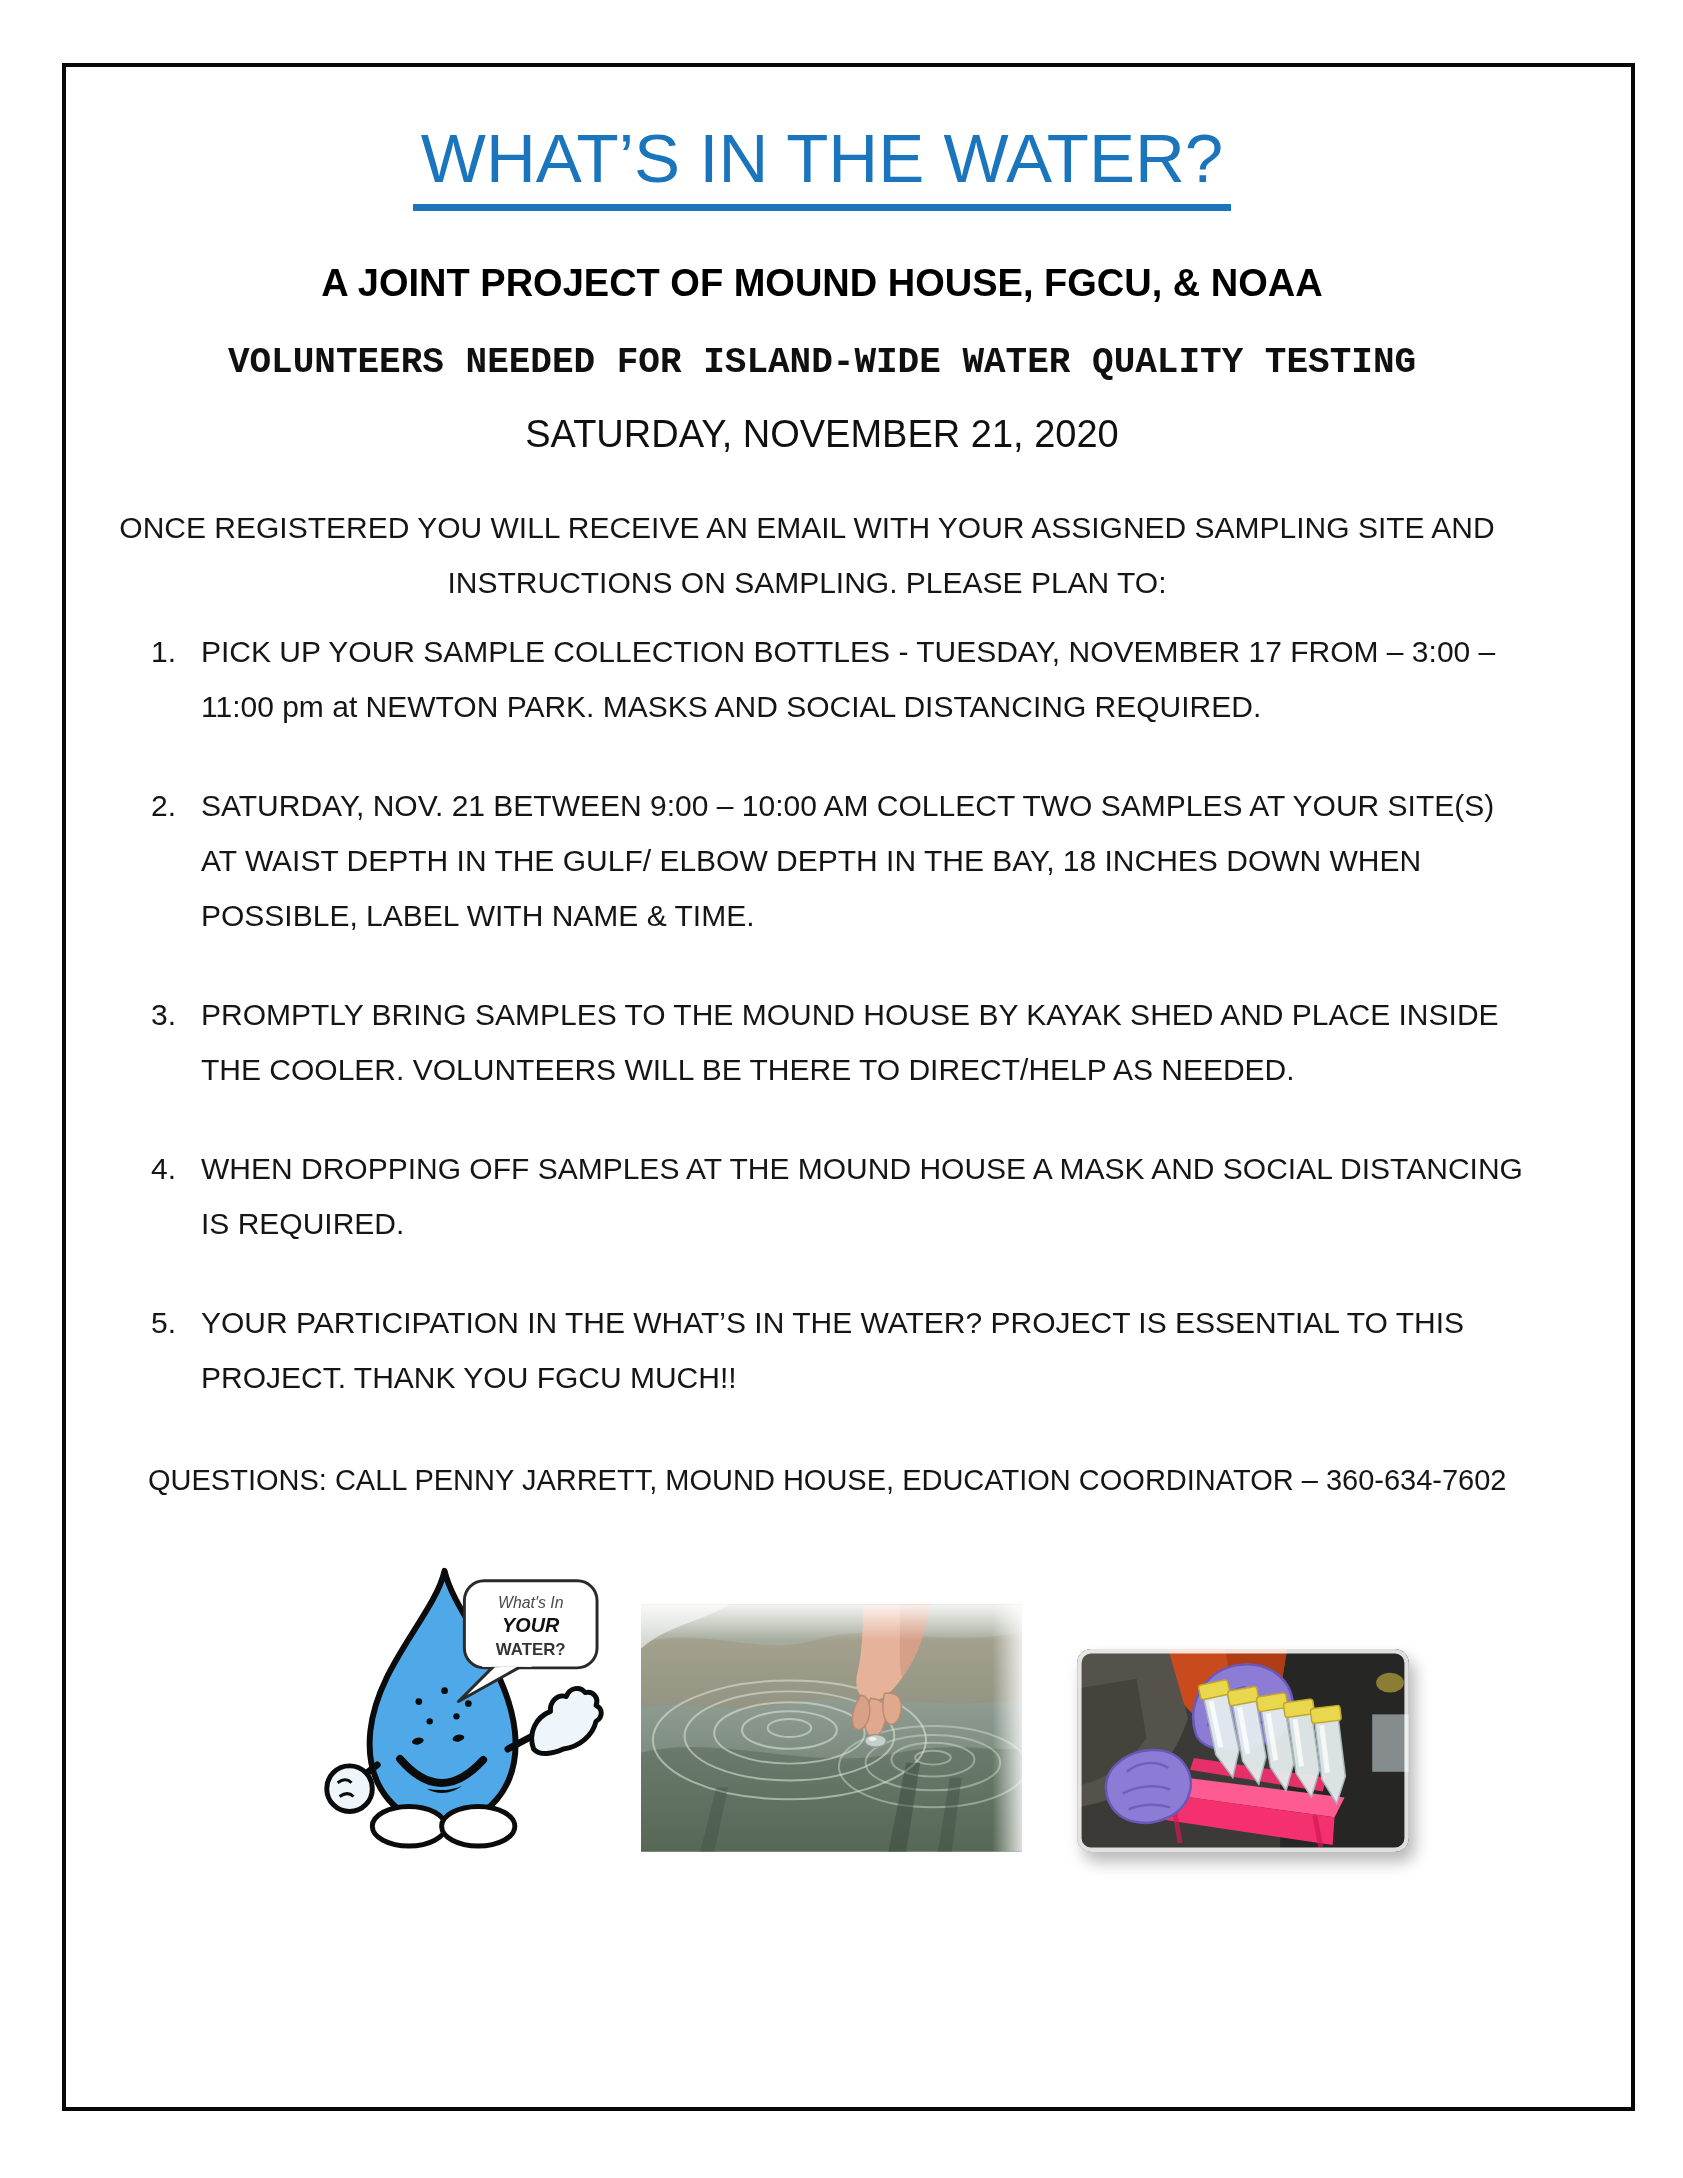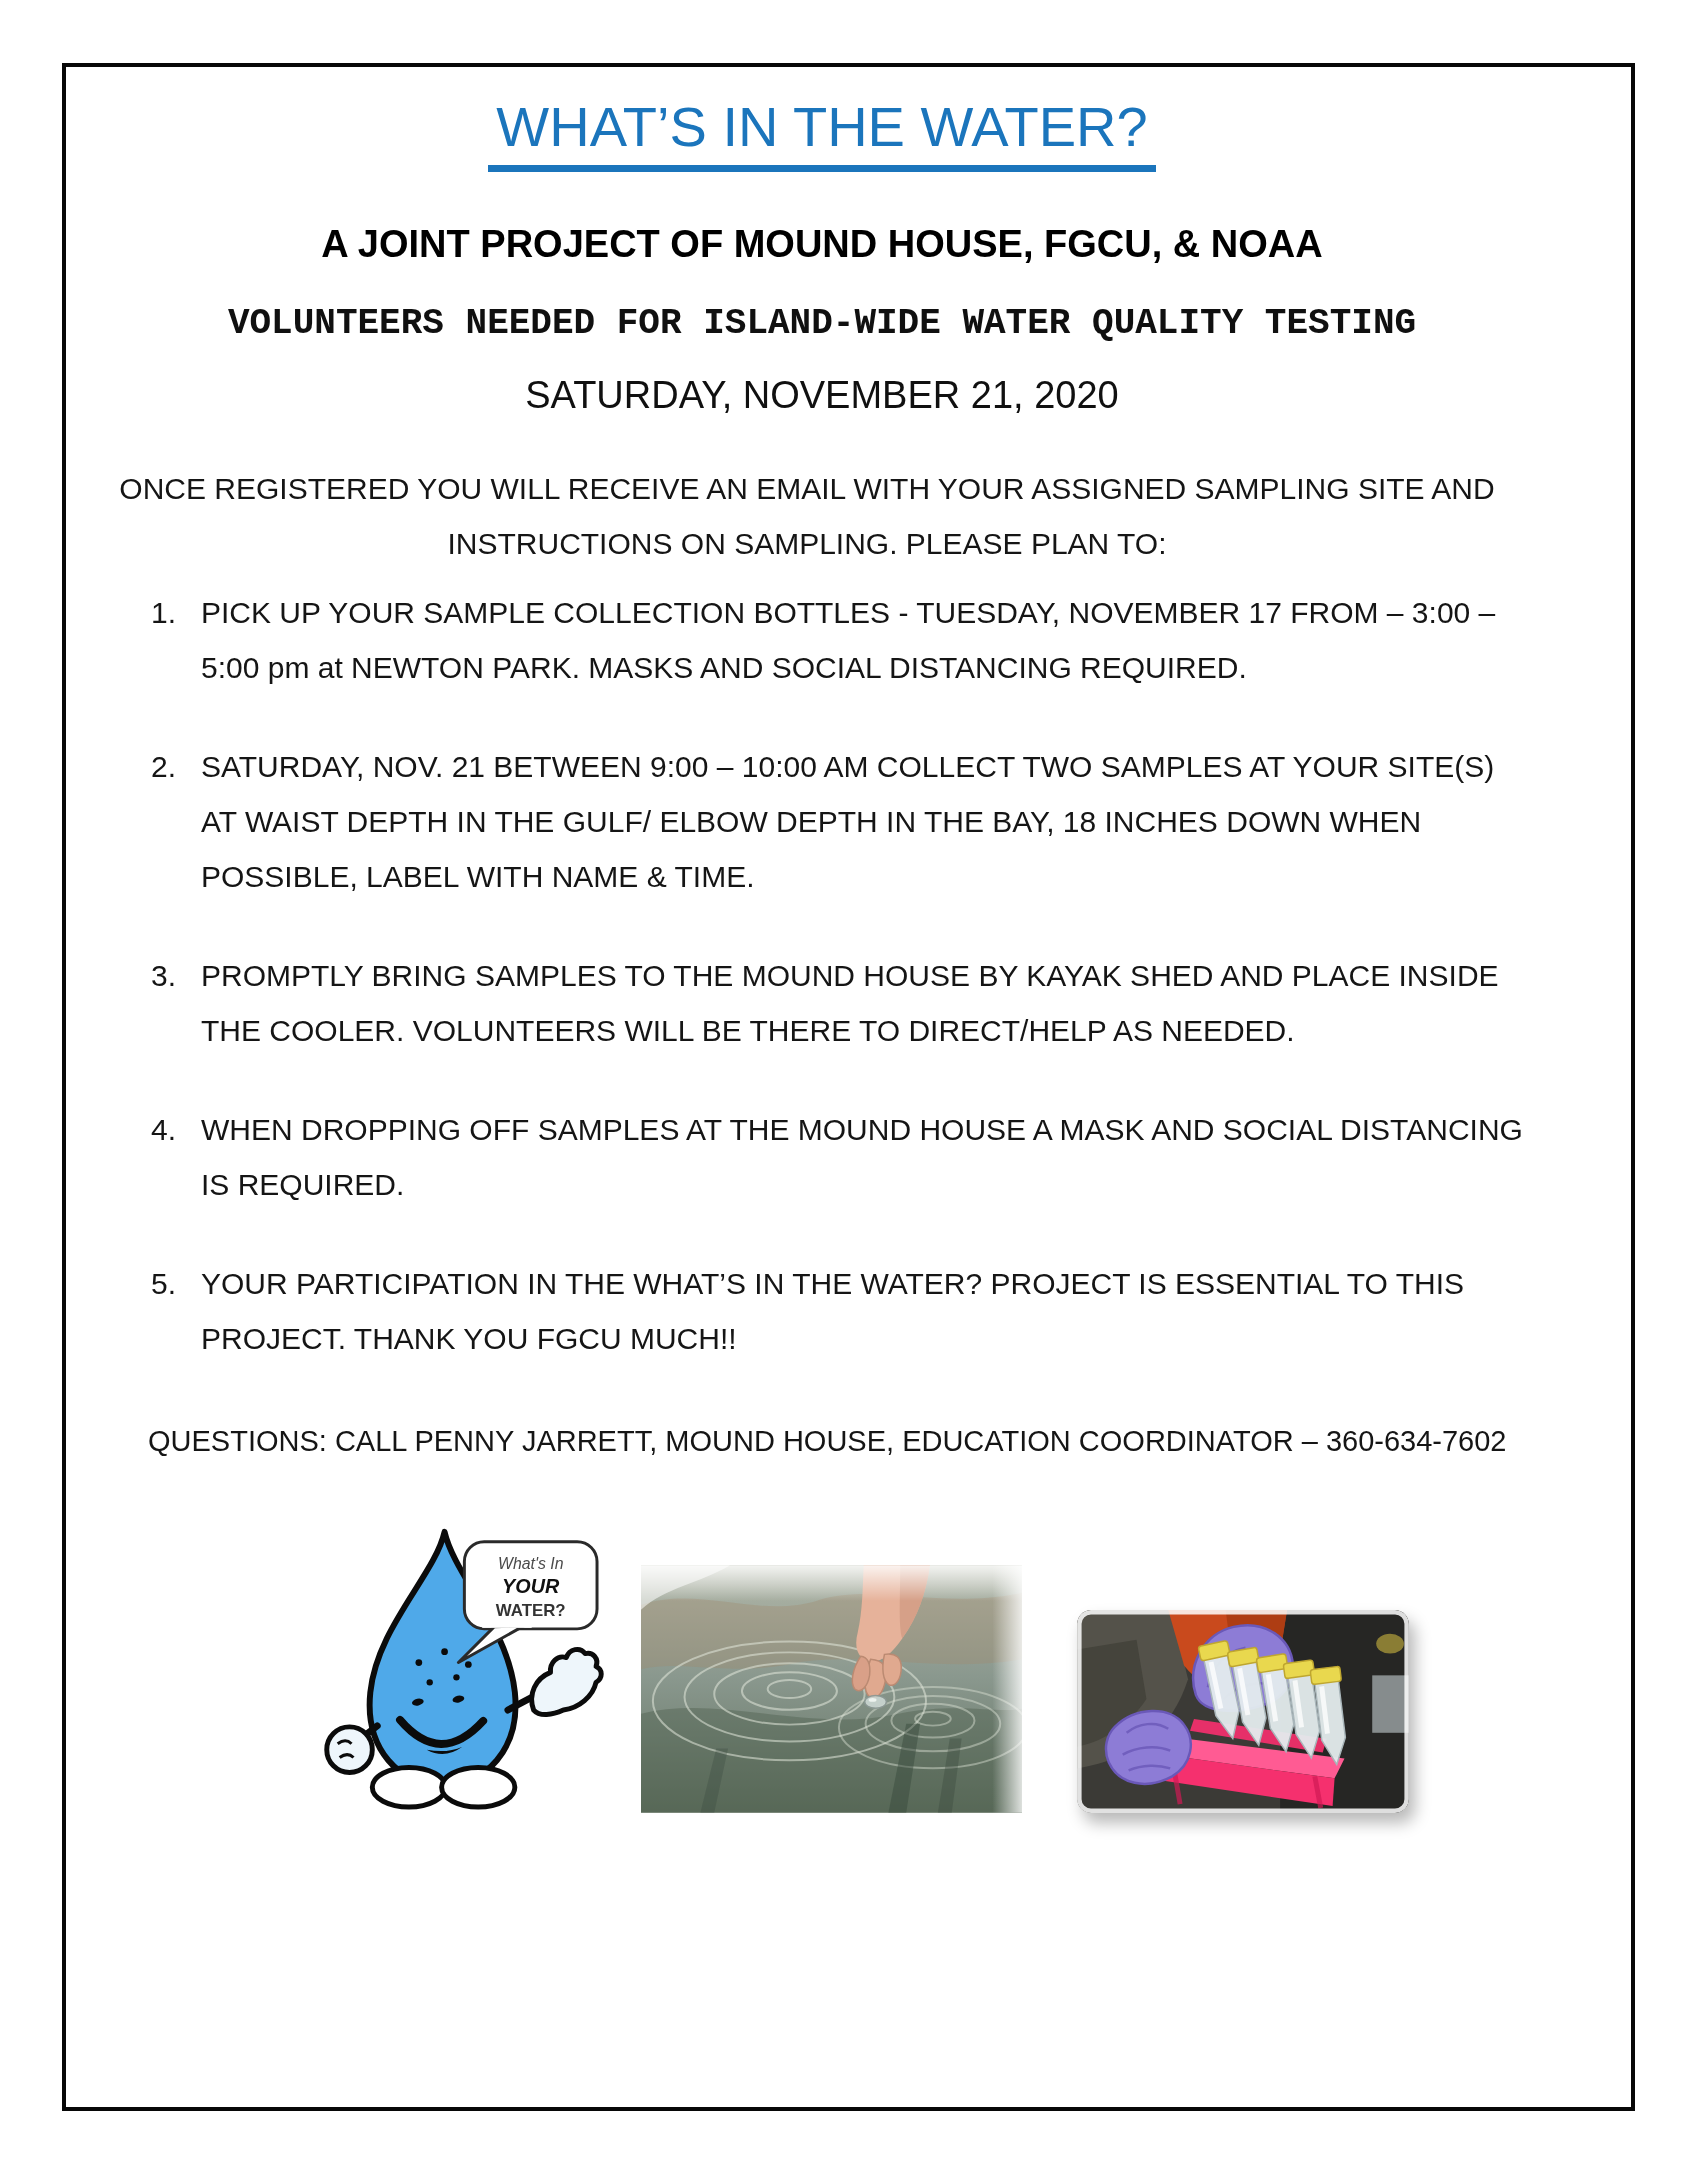--- a/index.html
+++ b/index.html
@@ -7,22 +7,22 @@
     width:1683px;height:2178px;position:relative;
     font-family:"Liberation Sans", sans-serif;color:#151515;
     -webkit-font-smoothing:antialiased;
   }
   .page-border{
     position:absolute;left:62px;top:63px;width:1573px;height:2048px;
     border:4px solid #070707;box-sizing:border-box;background:#fff;
     padding:0 87px 0 34px;overflow:hidden;
   }
   .title{
-    margin:28px 0 0 0;text-align:center;
-    font-size:56px;font-weight:400;line-height:1.15;color:#1B75BC;
+    margin:52px 0 0 0;text-align:center;
+    font-size:69px;font-weight:400;line-height:1.15;color:#1B75BC;
   }
   .title .underline{
     display:inline-block;border-bottom:7px solid #1B75BC;padding:0 8px 6px 8px;
   }
   .subtitle{
     margin:51px 0 0 0;text-align:center;
     font-size:38px;font-weight:700;line-height:1.15;color:#000000;
   }
   .headline{
     margin:36px 0 0 0;text-align:center;
@@ -64,21 +64,21 @@
 
   <h3 class="headline">VOLUNTEERS NEEDED FOR ISLAND-WIDE WATER QUALITY TESTING</h3>
 
   <div class="date-line">SATURDAY, NOVEMBER 21, 2020</div>
 
   <p class="intro">ONCE REGISTERED YOU WILL RECEIVE AN EMAIL WITH YOUR ASSIGNED SAMPLING SITE AND INSTRUCTIONS ON SAMPLING. PLEASE PLAN TO:</p>
 
   <div class="list">
     <div class="li">
       <span class="num">1.</span>
-      <span class="txt">PICK UP YOUR SAMPLE COLLECTION BOTTLES - TUESDAY, NOVEMBER 17 FROM – 3:00 – 5:00 pm at NEWTON PARK.  MASKS AND SOCIAL DISTANCING REQUIRED.</span>
+      <span class="txt">PICK UP YOUR SAMPLE COLLECTION BOTTLES - TUESDAY, NOVEMBER 17 FROM – 3:00 – 11:00 pm at NEWTON PARK.  MASKS AND SOCIAL DISTANCING REQUIRED.</span>
     </div>
     <div class="li">
       <span class="num">2.</span>
       <span class="txt">SATURDAY, NOV. 21 BETWEEN 9:00 – 10:00 AM COLLECT TWO SAMPLES AT YOUR SITE(S) AT WAIST DEPTH IN THE GULF/ ELBOW DEPTH IN THE BAY, 18 INCHES DOWN WHEN POSSIBLE, LABEL WITH NAME &amp; TIME.</span>
     </div>
     <div class="li">
       <span class="num">3.</span>
       <span class="txt">PROMPTLY BRING SAMPLES TO THE MOUND HOUSE BY KAYAK SHED AND PLACE INSIDE THE COOLER. VOLUNTEERS WILL BE THERE TO DIRECT/HELP AS NEEDED.</span>
     </div>
     <div class="li">

